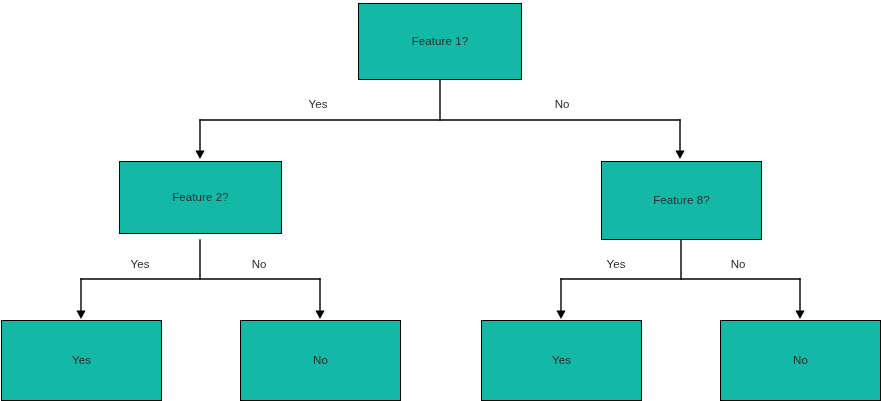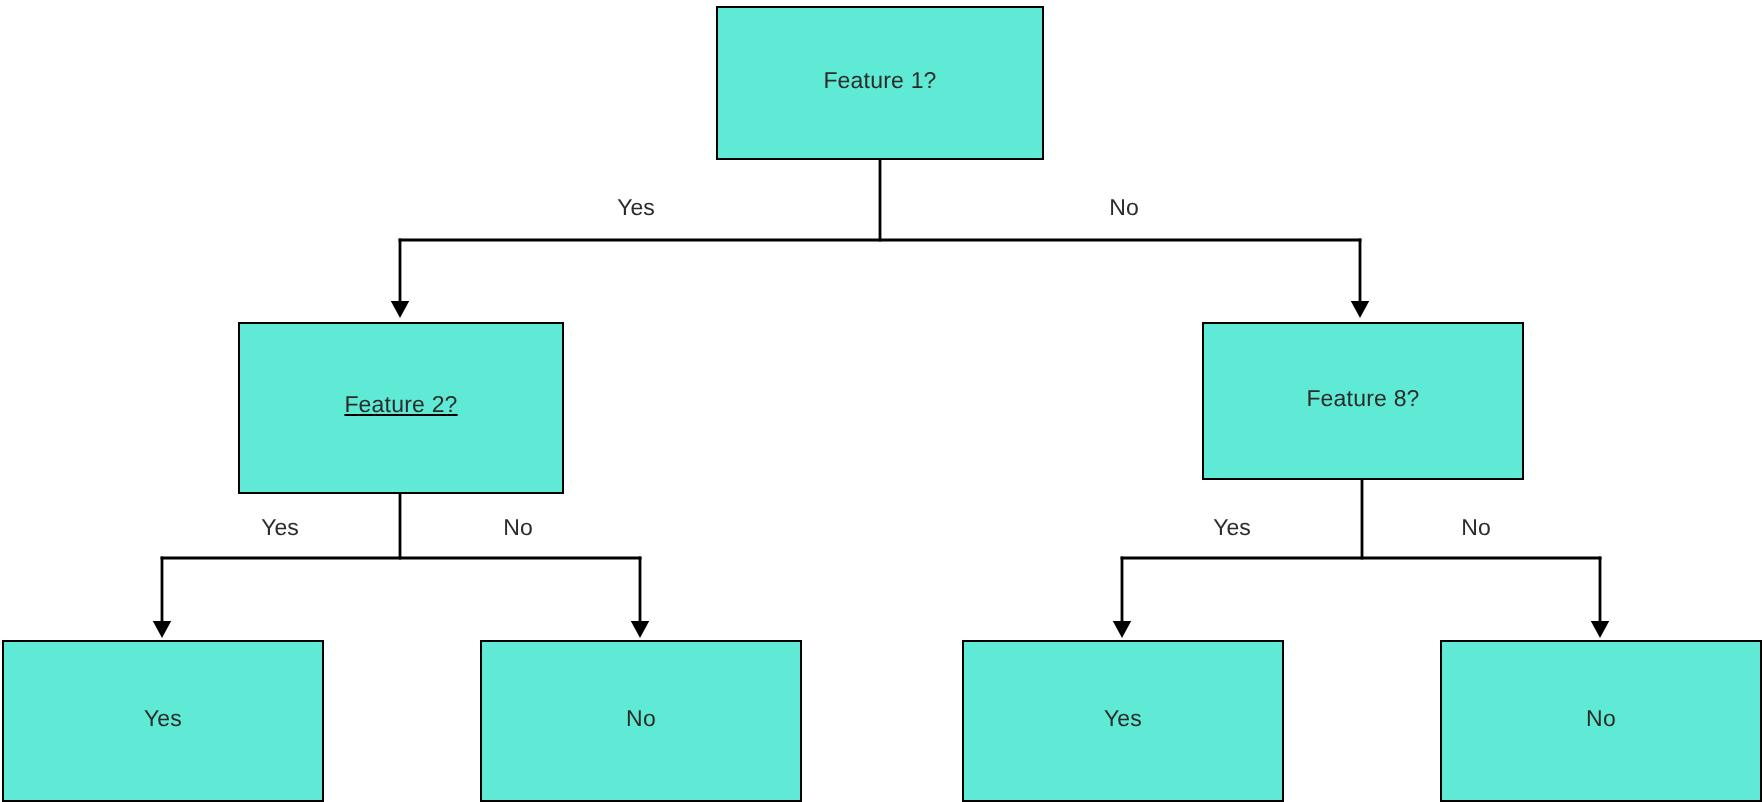--- a/index.html
+++ b/index.html
@@ -22,21 +22,21 @@
     position: absolute;
     left: 0;
     top: 0;
     width: 881px;
     height: 401px;
     pointer-events: none;
   }
   .node {
     position: absolute;
     box-sizing: border-box;
-    background: #5eead4;
+    background: #14b8a6;
     border: 1.4px solid #000000;
     display: flex;
     align-items: center;
     justify-content: center;
   }
   .node-label {
     font-family: "Liberation Sans", sans-serif;
     font-size: 11.5px;
     color: #2b2b2b;
     line-height: 1;
@@ -80,21 +80,21 @@
         <path d="M315.4,310.5 L324.6,310.5 L320,319 Z"></path>
         <path d="M556.4,310.5 L565.6,310.5 L561,319 Z"></path>
         <path d="M795.4,310.5 L804.6,310.5 L800,319 Z"></path>
       </g>
   </svg>
 
   <div id="node-layer">
       <div class="node" style="left: 358px; top: 3px; width: 164px; height: 77px; border-color: rgb(0, 0, 0);">
         <span class="node-label" style="color: rgb(43, 43, 43);">Feature 1?</span>
       </div>
-      <div class="node" style="left: 119px; top: 161px; width: 163px; height: 86px; border-color: rgb(0, 0, 0); text-decoration: underline;">
+      <div class="node" style="left: 119px; top: 161px; width: 163px; height: 73px; border-color: rgb(0, 0, 0);">
         <span class="node-label" style="color: rgb(43, 43, 43);">Feature 2?</span>
       </div>
       <div class="node" style="left: 601px; top: 161px; width: 161px; height: 79px; border-color: rgb(0, 0, 0);">
         <span class="node-label" style="color: rgb(43, 43, 43);">Feature 8?</span>
       </div>
       <div class="node" style="left: 1px; top: 320px; width: 161px; height: 81px; border-color: rgb(0, 0, 0);">
         <span class="node-label" style="color: rgb(43, 43, 43);">Yes</span>
       </div>
       <div class="node" style="left: 240px; top: 320px; width: 161px; height: 81px; border-color: rgb(0, 0, 0);">
         <span class="node-label" style="color: rgb(43, 43, 43);">No</span>

